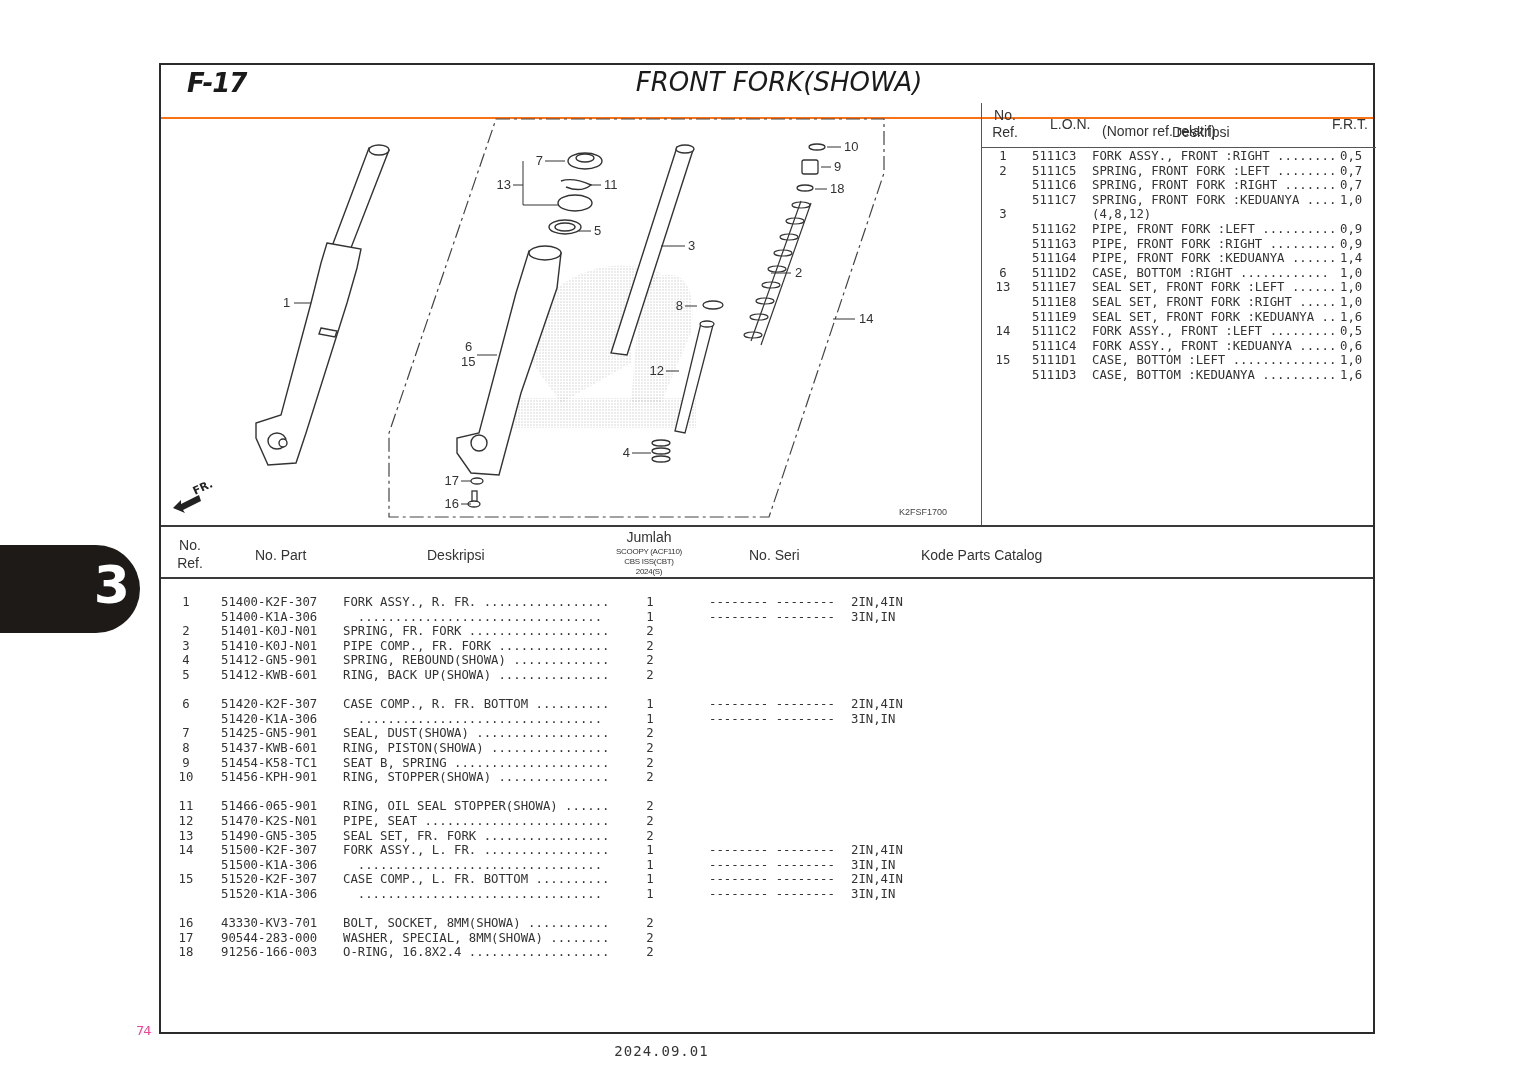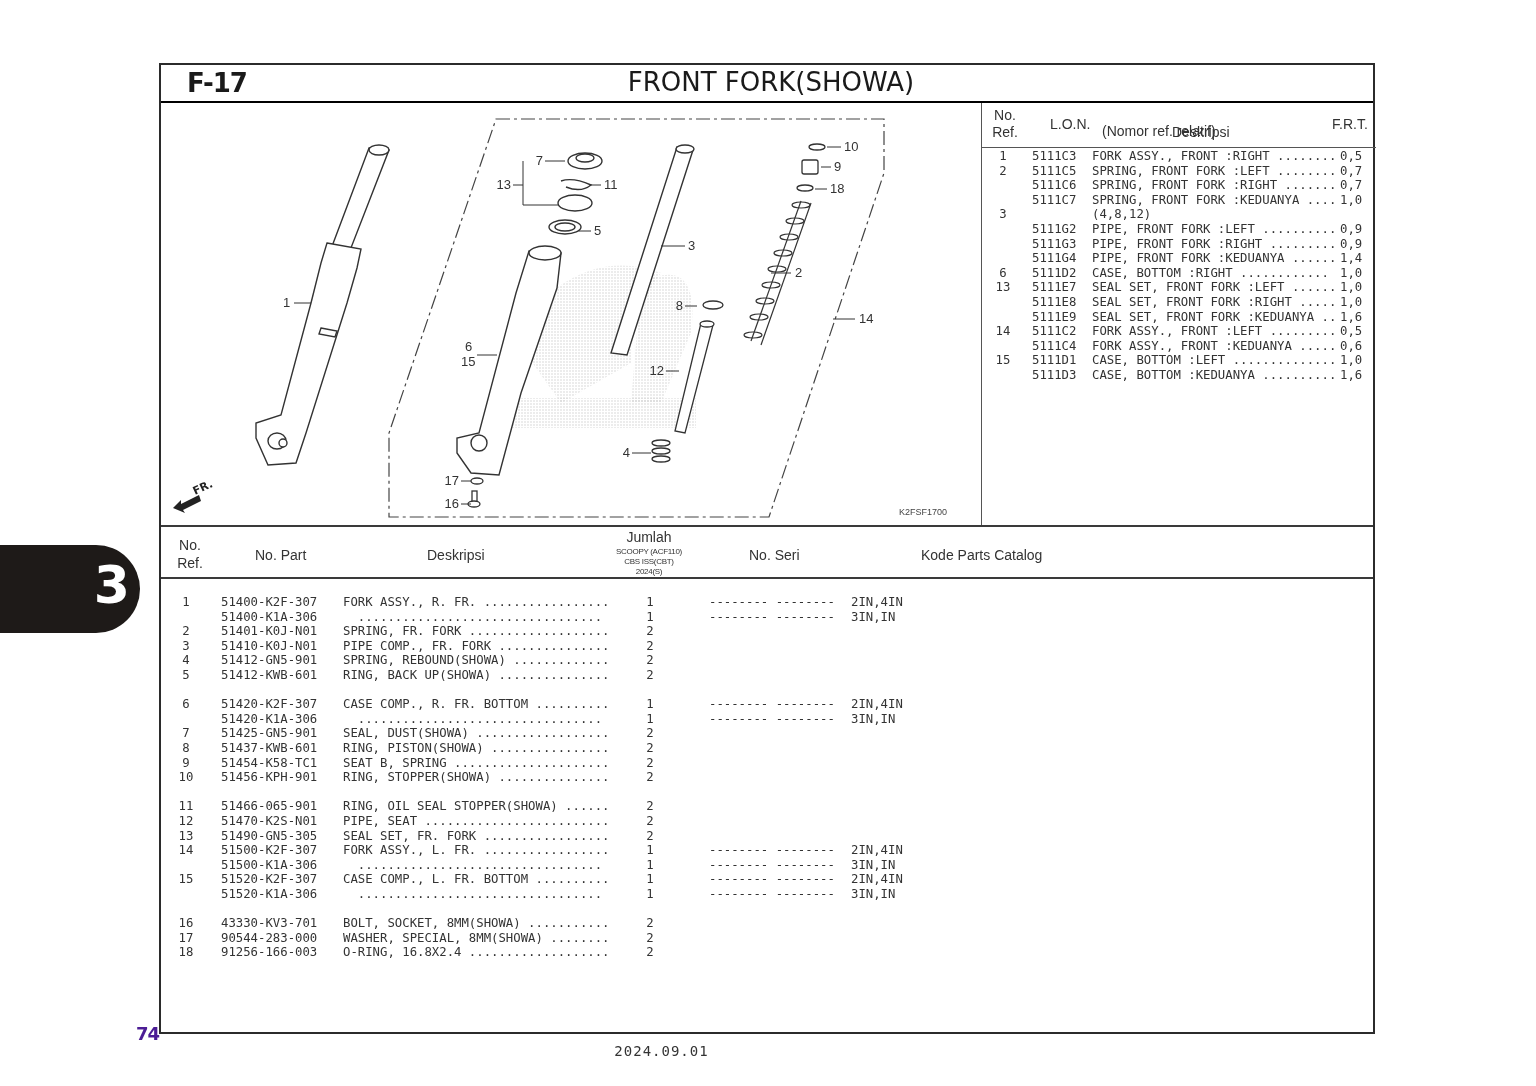--- a/index.html
+++ b/index.html
@@ -1,20 +1,20 @@
 <!DOCTYPE html>
 <html><head>
 <meta charset="utf-8">
 <style>
   html, body { margin:0; padding:0; background:#ffffff; }
   body { width:1536px; height:1086px; position:relative; overflow:hidden; font-family:"Liberation Sans", sans-serif; color:#2a2a2a; }
   .page-frame { position:absolute; left:159px; top:63px; width:1216px; height:971px; border:2px solid #2b2b2b; box-sizing:border-box; }
-  .title-bar { position:absolute; left:0; top:0; width:100%; height:38px; border-bottom:2px solid #000000; box-sizing:border-box; }
+  .title-bar { position:absolute; left:0; top:0; width:100%; height:54px; border-bottom:2px solid #f97316; box-sizing:border-box;font-style:italic; }
   .fig-code { position:absolute; left:26px; top:3px; font-family:"DejaVu Sans", sans-serif; font-weight:bold; font-size:26px; color:#1a1a1a; letter-spacing:-1px; }
-  .fig-title { position:absolute; left:0; width:100%; top:2px; text-align:center; font-family:"DejaVu Sans", sans-serif; font-size:26px; color:#1a1a1a; padding-left:4px; }
+  .fig-title { position:absolute; left:0; width:100%; top:2px; text-align:center; font-family:"DejaVu Sans", sans-serif; font-size:26px; color:#1a1a1a; padding-left:12px; }
   .diagram-area { position:absolute; left:0; top:38px; width:820px; height:422px; }
   .frt-area { position:absolute; left:820px; top:38px; width:394px; height:422px; border-left:1px solid #555; }
   .frt-head { position:absolute; left:0; top:0; width:100%; height:44px; border-bottom:1px solid #555; font-size:14px; color:#333; }
   .frt-head span { position:absolute; line-height:16px; text-align:center; }
   .frt-rows { position:absolute; left:0; top:46px; width:100%; font-family:"DejaVu Sans Mono", monospace; font-size:12.3px; line-height:14.6px; color:#333; }
   .frt-row { position:relative; height:14.6px; white-space:pre; }
   .frt-row .c-ref { position:absolute; left:8px; width:26px; text-align:center; }
   .frt-row .c-lon { position:absolute; left:50px; }
   .frt-row .c-desc { position:absolute; left:110px; }
   .frt-row .c-val { position:absolute; left:358px; }
@@ -25,21 +25,21 @@
   .prow.gap { height:14.6px; }
   .prow span { position:absolute; }
   .prow .p-ref { left:10px; width:30px; text-align:center; }
   .prow .p-part { left:60px; }
   .prow .p-desc { left:182px; }
   .prow .p-qty { left:480px; width:18px; text-align:center; }
   .prow .p-seri { left:548px; }
   .prow .p-code { left:690px; }
   .chapter-tab { position:absolute; left:0; top:545px; width:140px; height:88px; background:#1e1a18; border-radius:0 44px 44px 0; }
   .chapter-tab span { position:absolute; right:10px; top:10px; font-family:"DejaVu Sans", sans-serif; font-weight:bold; font-size:52px; color:#fff; }
-  .page-num { position:absolute; left:136px; top:1023px; font-family:"DejaVu Sans", sans-serif; font-weight:bold; font-size:18px; color:#4c1d95; letter-spacing:-1px; }
+  .page-num { position:absolute; left:136px; top:1023px; font-family:"DejaVu Sans", sans-serif; font-weight:normal; font-size:13px; color:#ec4899; letter-spacing:-1px; }
   .date { position:absolute; left:0; width:1323px; top:1043px; text-align:center; font-family:"DejaVu Sans Mono", monospace; font-size:14px; color:#333; letter-spacing:1px; }
   .callout { font-family:"Liberation Sans", sans-serif; font-size:13px; fill:#333; }
 </style>
 </head>
 <body>
 
 <div class="chapter-tab">
   <span>3</span>
 </div>
 

